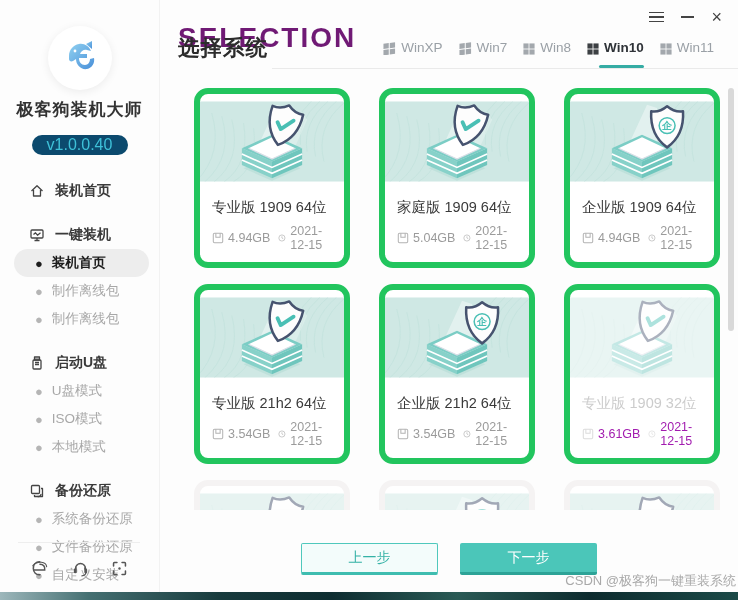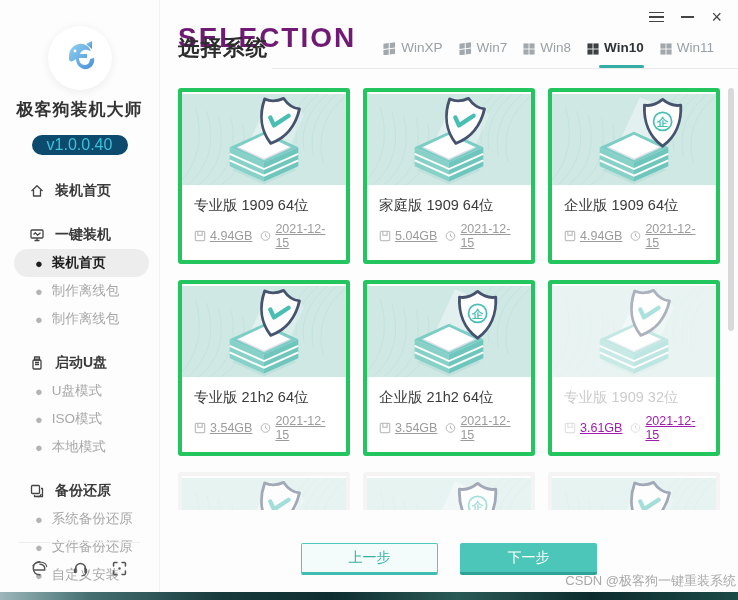--- a/index.html
+++ b/index.html
@@ -72,26 +72,26 @@
   .tab svg { display:block; }
   .tab.active { color:#2f3338; font-weight:bold; }
   .tab.active::after {
     content:""; position:absolute; left:12px; right:0; bottom:-13px; height:3px;
     background:#35aca4; border-radius:2px;
   }
 
   
   .cards-viewport { position:absolute; left:18px; top:88px; width:542px; height:422px; overflow:hidden; }
   .cards-grid { display:grid; grid-template-columns:repeat(3,172px); column-gap:13px; row-gap:16px; }
-  .card { background:#fff; border:4px solid #22c55e; border-radius:3px; cursor:pointer; overflow:hidden; }
+  .card { background:#fff; border:6px solid #22c55e; border-radius:14px; cursor:pointer; overflow:hidden;margin-left:16px; }
   .card-illus { position:relative; width:100%; height:95px; display:block; }
   .card-illus svg { display:block; width:100%; height:100%; }
   .card-info { padding:9px 12px 10px; }
   .card-title { font-size:14.5px; color:#3a3a3a; margin-bottom:7px; white-space:nowrap; }
-  .card-meta { display:flex; gap:8px; font-size:12.5px; color:#9b9b9b; align-items:center;text-decoration:underline; }
+  .card-meta { display:flex; gap:8px; font-size:12.5px; color:#9b9b9b; align-items:center; }
   .meta-item { display:flex; gap:4px; align-items:center; }
   .meta-item svg { color:#b3b3b3; }
   .card.faded .card-illus { opacity:.45; }
   .card.faded .card-title { color:#cccccc; }
   .card.faded .card-meta { color:#a21caf; }
   .card.faded .meta-item svg { color:#dcdcdc; }
   .card.partial { border-color:#f5f3f3; }
   .card.partial .card-illus { opacity:.5; }
   .card.partial .card-illus::after {
     content:""; position:absolute; left:0; right:0; bottom:0; height:55%;

